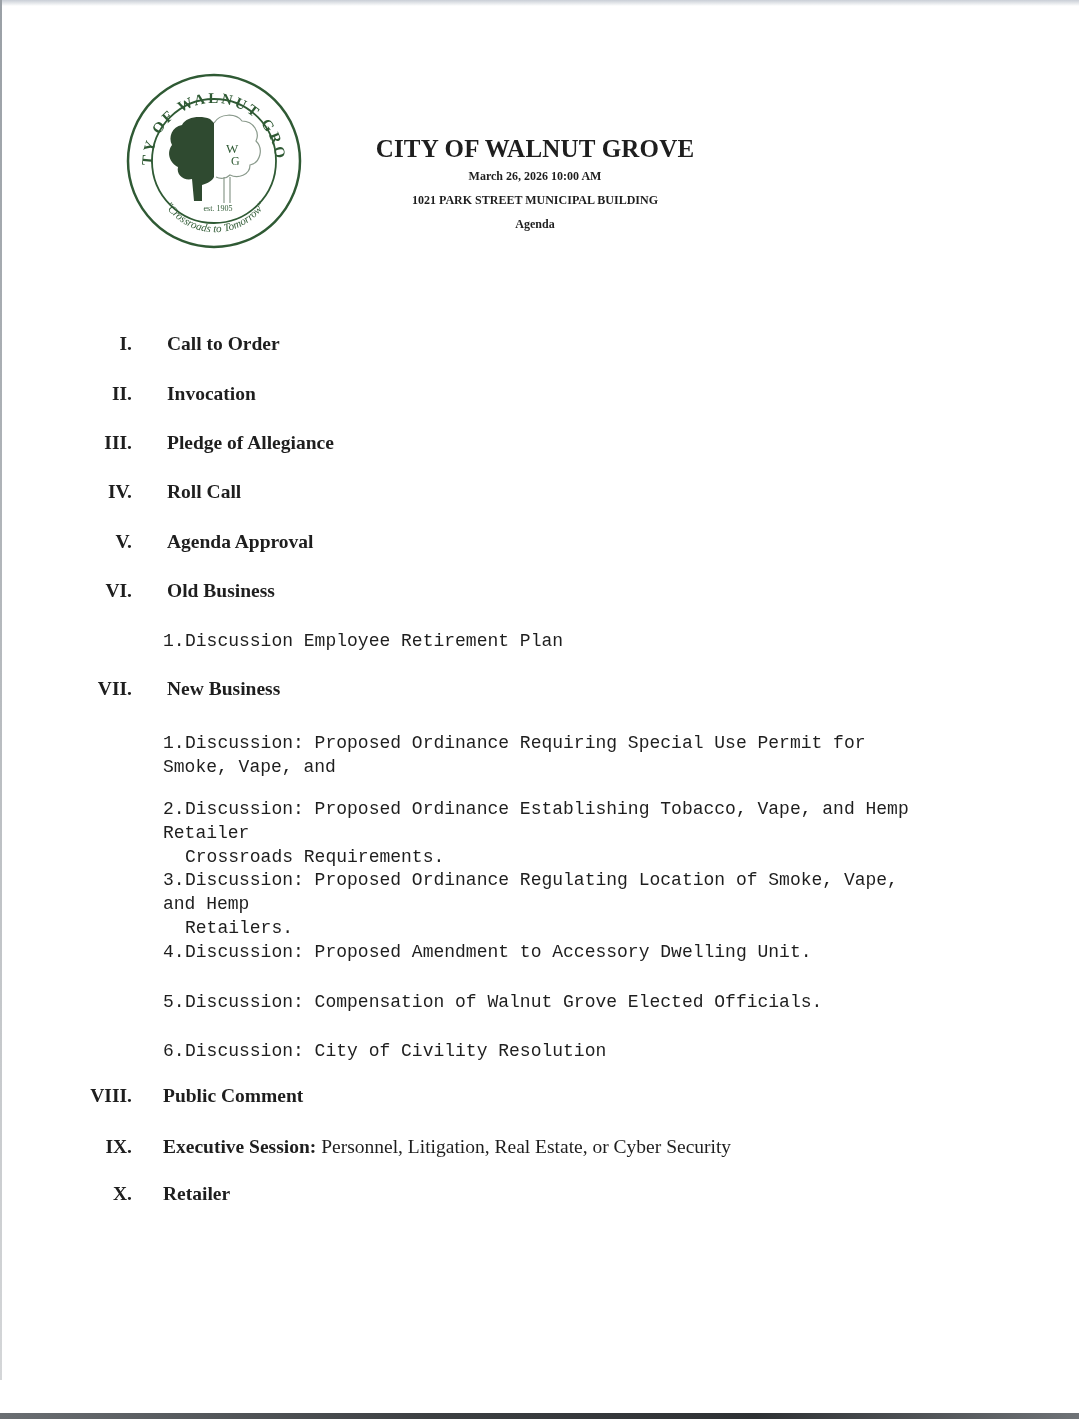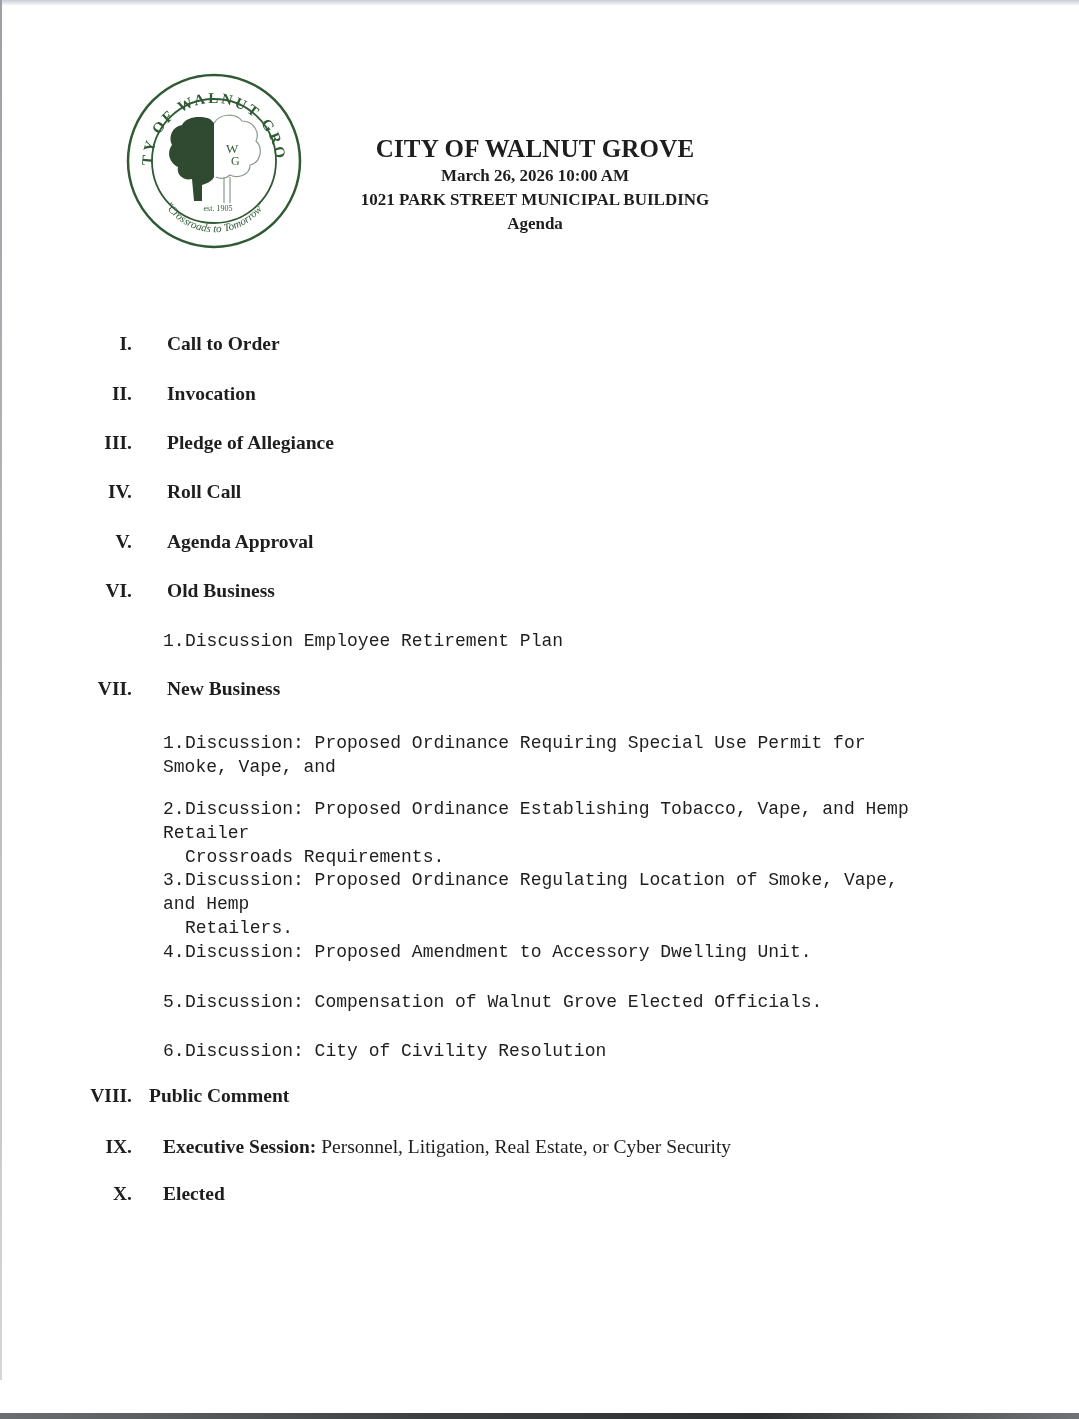--- a/index.html
+++ b/index.html
@@ -22,21 +22,21 @@
       background: linear-gradient(to right, #6a6e72, #3c3f42 40%, #2e3134 70%, #6f7377);
     }
     .seal {
       position: absolute; left: 126px; top: 73px; width: 176px; height: 176px;
     }
     .header {
       position: absolute; left: 290px; top: 134px; width: 490px;
       text-align: center; font-weight: bold;
     }
     .header .title { font-size: 25px; line-height: 30px; letter-spacing: 0.2px; }
-    .header .line { font-size: 17px; line-height: 24px; }
+    .header .line { font-size: 12px; line-height: 24px; }
     .agenda { position: absolute; left: 0; top: 0; width: 100%; }
     .item { position: absolute; left: 0; width: 1000px; font-size: 19.5px; }
     .numeral {
       position: absolute; width: 132px; text-align: right; font-weight: bold;
     }
     .label { position: absolute; left: 167px; font-weight: bold; white-space: nowrap; }
     .label .normal { font-weight: normal; }
     .sub {
       position: absolute; left: 163px; width: 760px;
       font-size: 18px; line-height: 24px; font-family: Liberation Mono, monospace;
@@ -129,23 +129,23 @@
   </div>
   <div class="sub" style="top:990px">
     <span class="num">5.</span><span>Discussion: Compensation of Walnut Grove Elected Officials.</span>
   </div>
   <div class="sub" style="top:1039px">
     <span class="num">6.</span><span>Discussion: City of Civility Resolution</span>
   </div>
 
   <div class="item" style="top:1085px">
     <span class="numeral">VIII.</span>
-    <span class="label" style="left:149px">Public Comment</span>
+    <span class="label" style="left:163px">Public Comment</span>
   </div>
   <div class="item" style="top:1136px">
     <span class="numeral">IX.</span>
     <span class="label" style="left:163px"><span>Executive Session:</span><span class="normal"> Personnel, Litigation, Real Estate, or Cyber Security</span></span>
   </div>
   <div class="item" style="top:1183px">
     <span class="numeral">X.</span>
-    <span class="label" style="left:163px">Elected</span>
+    <span class="label" style="left:163px">Retailer</span>
   </div>
 </div>
 
 </body></html>

